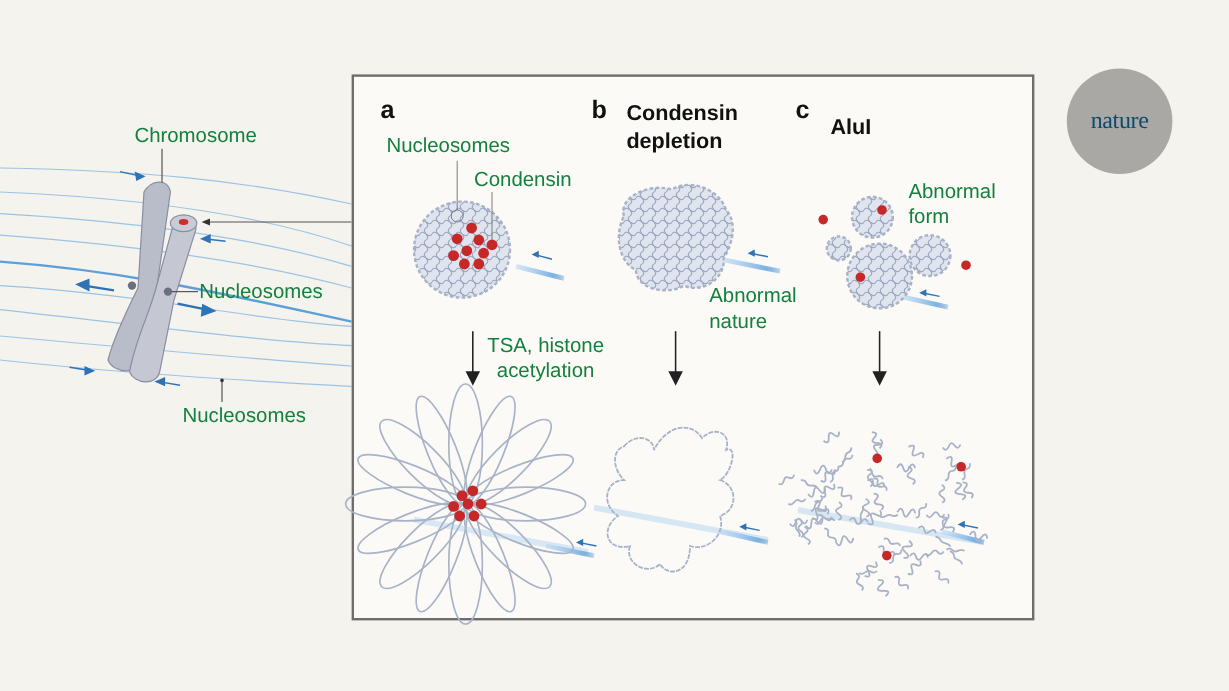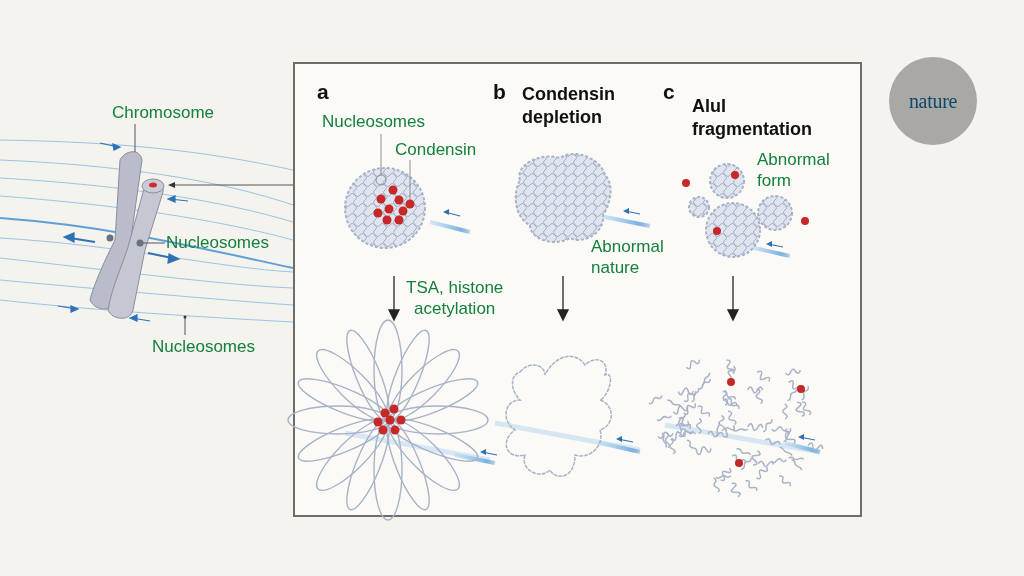--- a/index.html
+++ b/index.html
@@ -274,21 +274,20 @@
 <div class="panel-letter" style="left:317px; top:80px;">a</div>
 <div class="panel-letter" style="left:493px; top:80px;">b</div>
 <div class="panel-letter" style="left:663px; top:80px;">c</div>
 
 <div class="panel-title" style="left:522px; top:83px;">
   <div>Condensin</div>
   <div>depletion</div>
 </div>
 <div class="panel-title" style="left:692px; top:95px;">
   <div>AluI</div>
-  <div>fragmentation</div>
 </div>
 
 <div class="lbl" style="left:322px; top:111px;">Nucleosomes</div>
 <div class="lbl" style="left:395px; top:139px;">Condensin</div>
 
 <div class="lbl" style="left:406px; top:277px;text-align:center;">
   <div>TSA, histone</div>
   <div>acetylation</div>
 </div>
 

